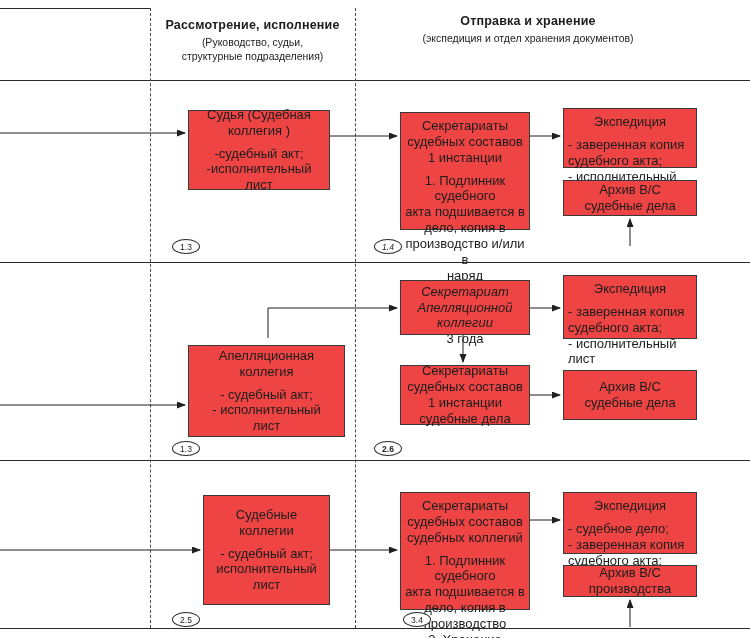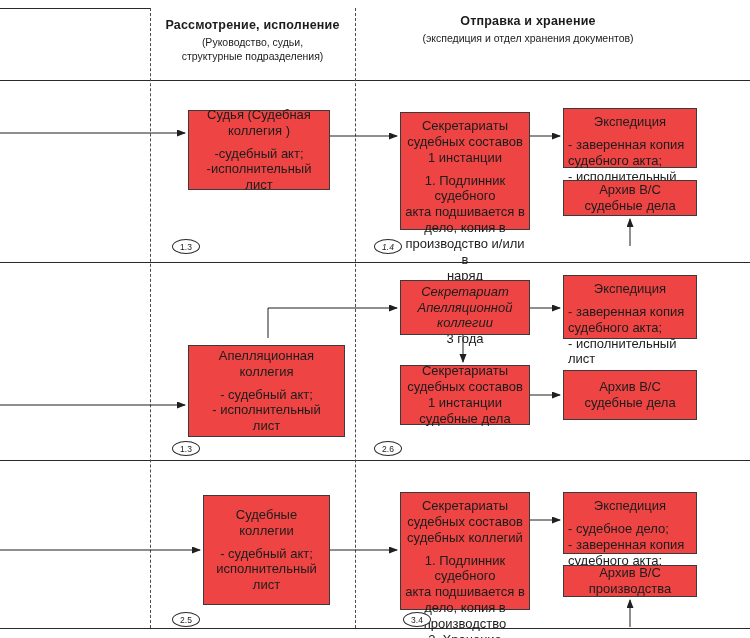--- a/index.html
+++ b/index.html
@@ -107,21 +107,21 @@
     <div class="title">Секретариаты
 судебных составов
 1 инстанции
 судебные дела</div>
   </div>
   <div class="box" style="left:563px;top:370px;width:134px;height:50px;">
     <div class="title">Архив В/С
 судебные дела</div>
   </div>
   <div class="oval" style="left:172px;top:441px;">1.3</div>
-  <div class="oval" style="left:374px;top:441px;">2.6</div>
+  <div class="oval" style="left:374px;top:441px;font-weight:bold;">2.6</div>
 
   <div class="box" style="left:203px;top:495px;width:127px;height:110px;">
     <div class="title">Судебные
 коллегии</div>
     <div class="body">- судебный акт;
 исполнительный
 лист</div>
   </div>
   <div class="box top" style="left:400px;top:492px;width:130px;height:118px;">
     <div class="title">Секретариаты

